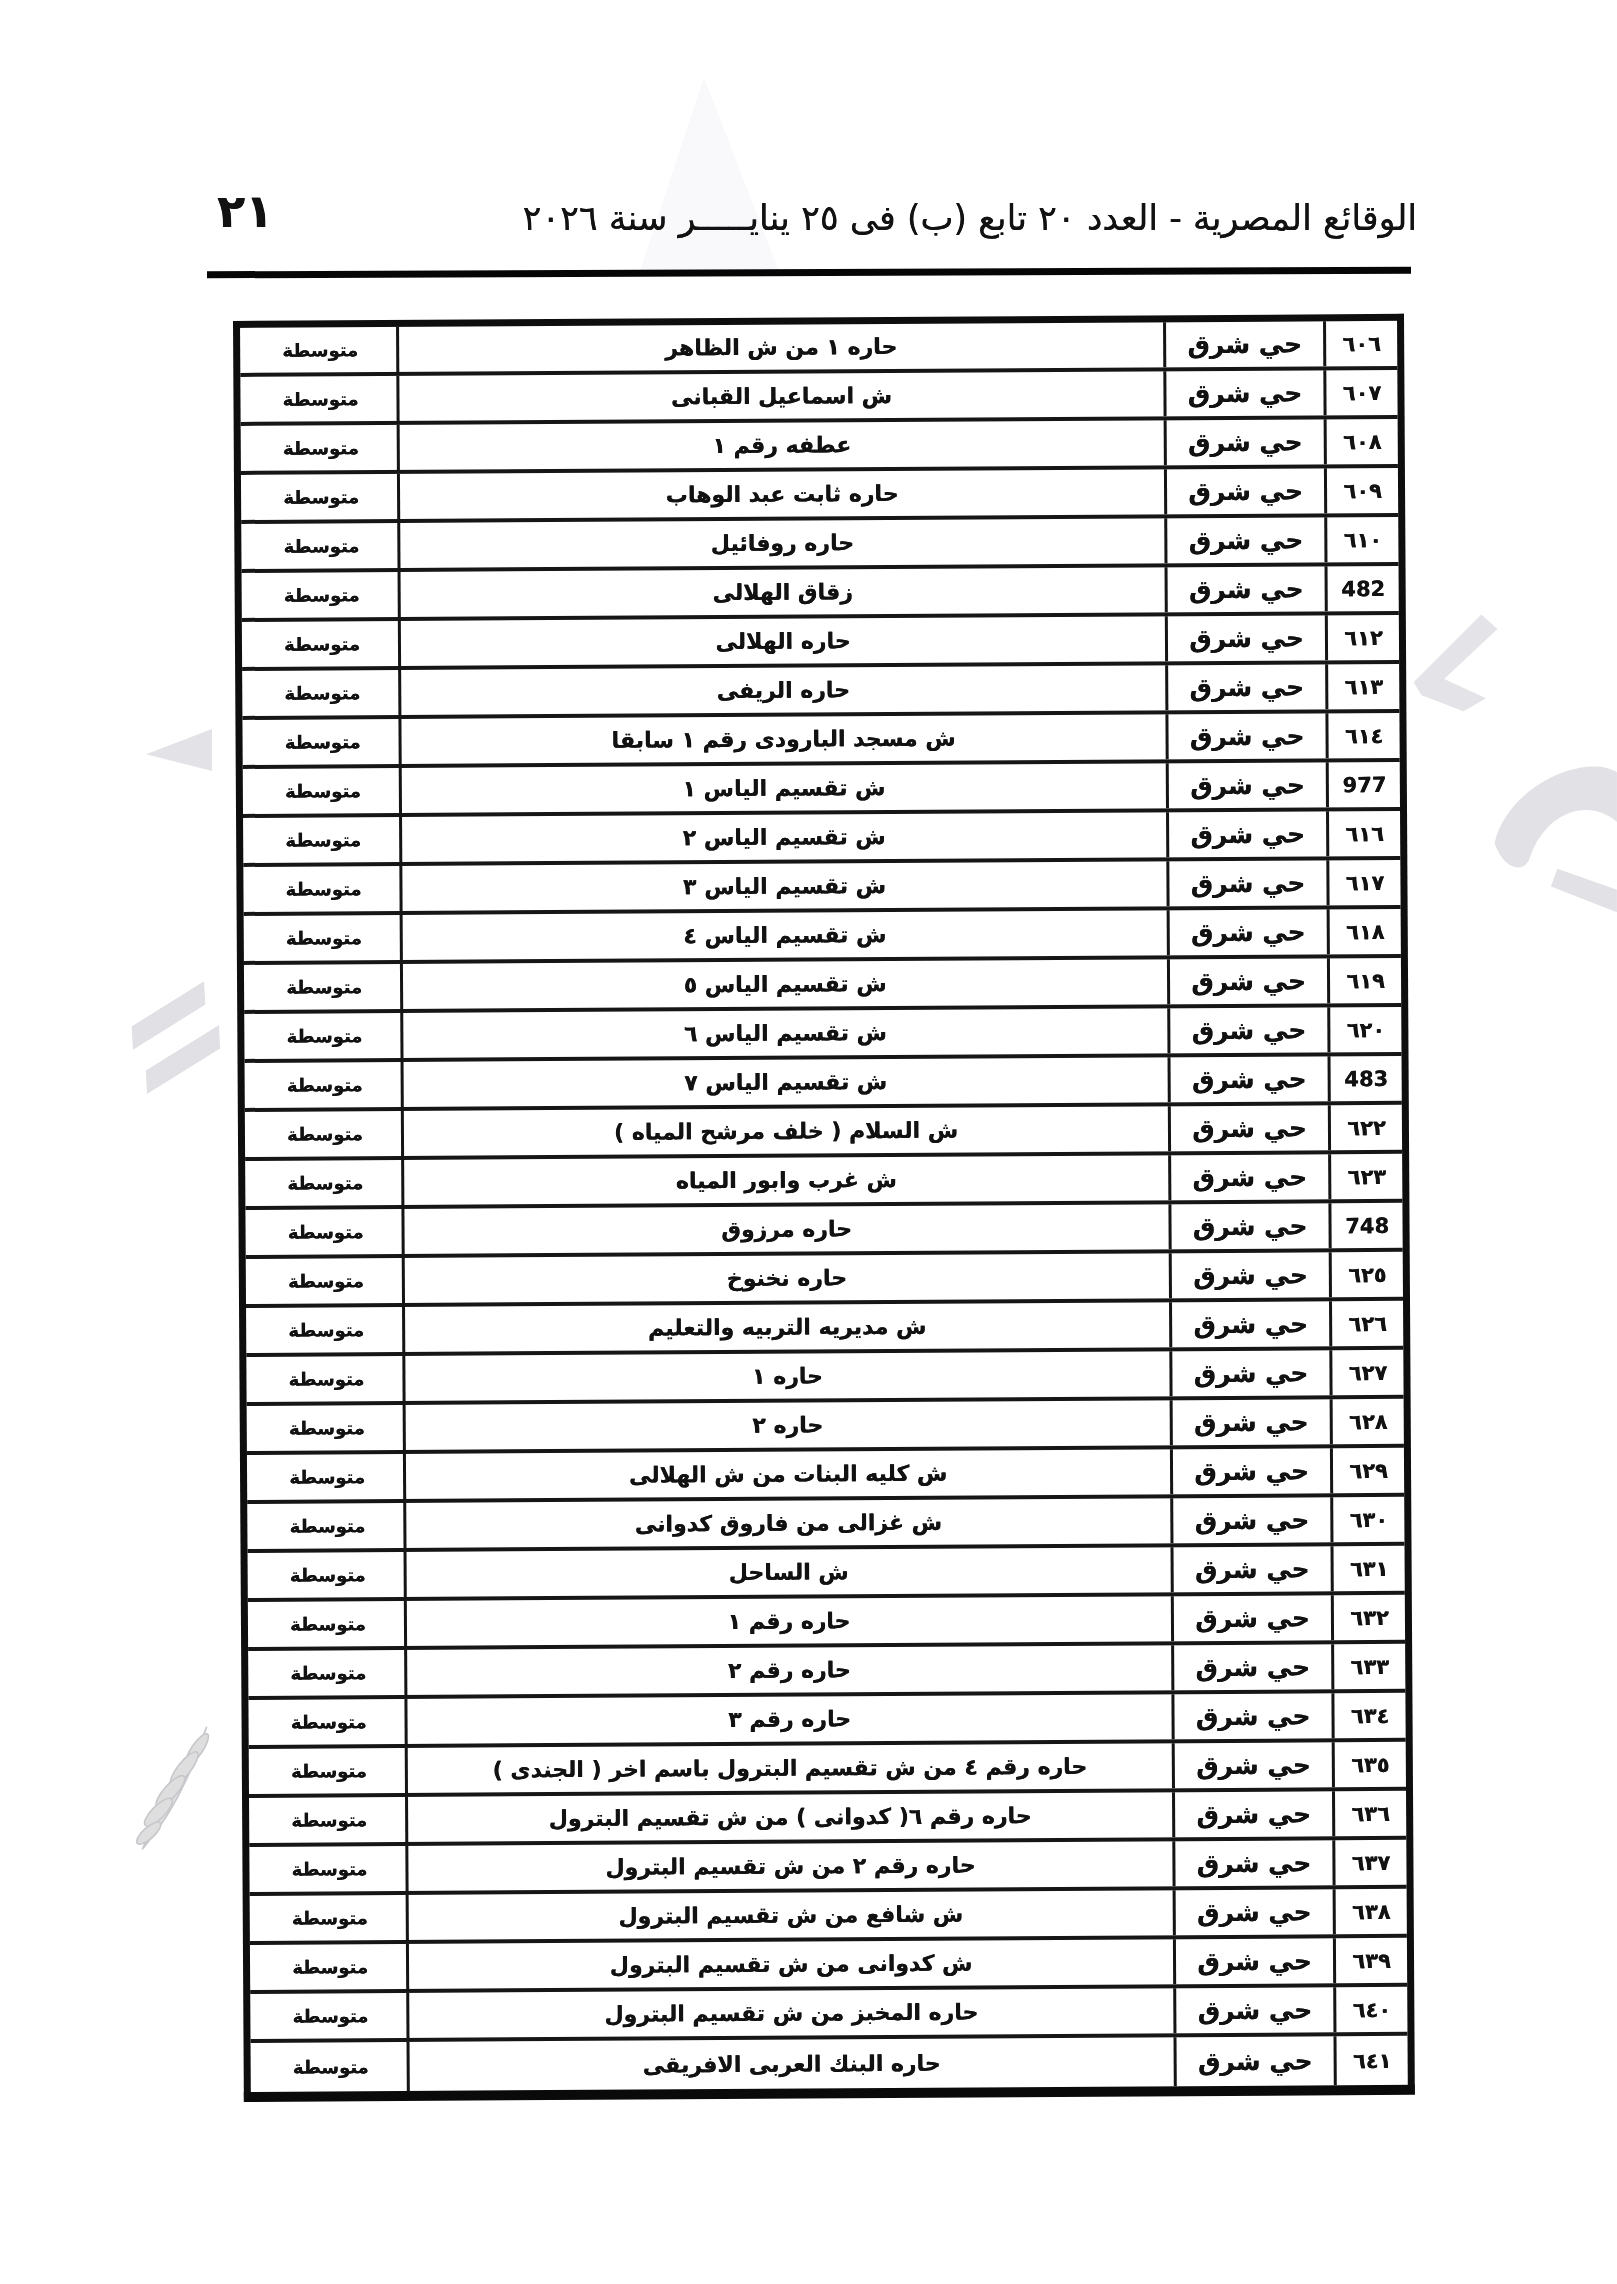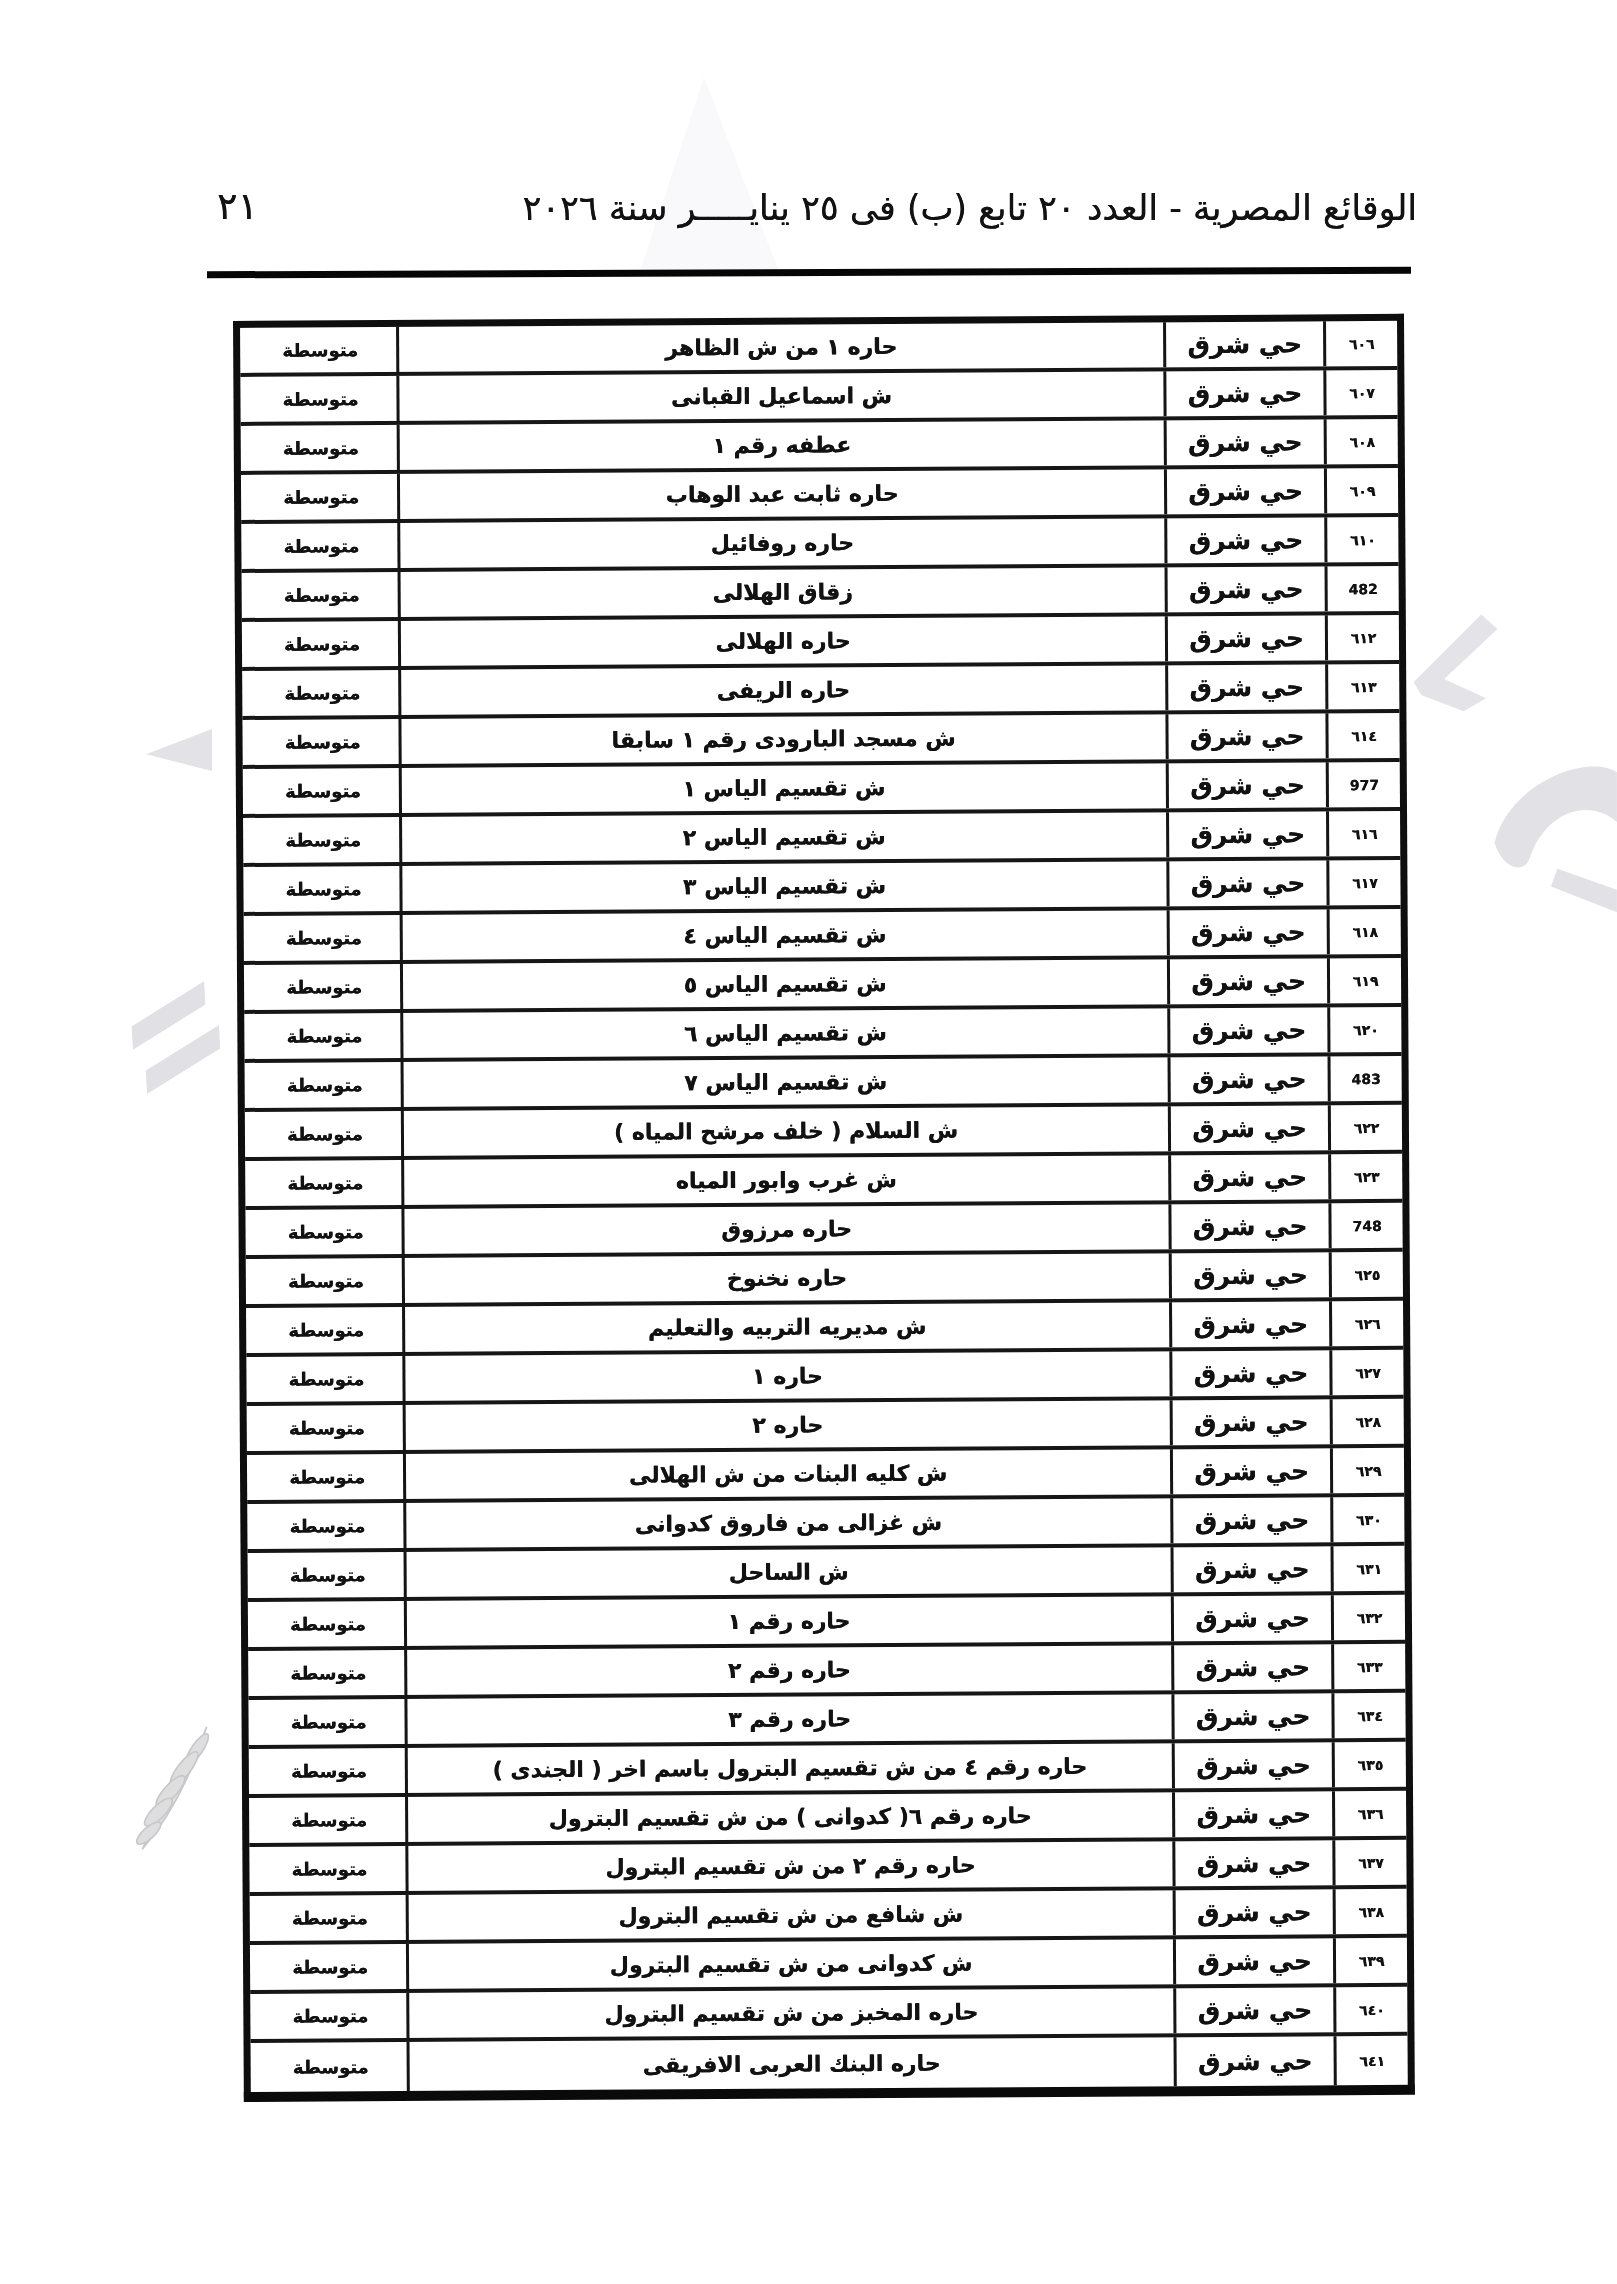--- a/index.html
+++ b/index.html
@@ -23,22 +23,22 @@
     direction:rtl;
   }
   .gazette-title{
     font-size:35px;
     font-weight:400;
     letter-spacing:0px;
     white-space:nowrap;
     text-shadow:0.3px 0 currentColor;
   }
   .page-number{
-    font-size:38px;
-    font-weight:400;
+    font-size:46px;
+    font-weight:700;
     text-shadow:0.3px 0 currentColor;
   }
   .header-rule{
     position:absolute;
     top:269px;left:208px;
     width:1204px;height:7.3px;
     background:#060606;
     transform:rotate(-0.22deg);
   }
 
@@ -64,21 +64,21 @@
   }
   .t-row:last-child{border-bottom:none;}
   .cell{
     display:flex;align-items:center;justify-content:center;
     box-sizing:border-box;
     overflow:hidden;
     white-space:nowrap;
     font-weight:700;
     text-shadow:0.3px 0 currentColor;
   }
-  .c-no{font-size:14px;border-left:3.2px solid #141414;}
+  .c-no{font-size:21px;border-left:3.2px solid #141414;}
   .c-district{font-size:25px;border-left:3.2px solid #141414;letter-spacing:0.8px;}
   .c-name{font-size:22px;border-left:3.2px solid #141414;}
   .c-grade{font-size:18px;}
 
   
   .wm{position:absolute;pointer-events:none;}
   .wm-top-triangle{
     top:77px;left:640px;width:141px;height:197px;
     background:#f9f9fb;
     clip-path:polygon(46% 0, 100% 100%, 0 100%);

